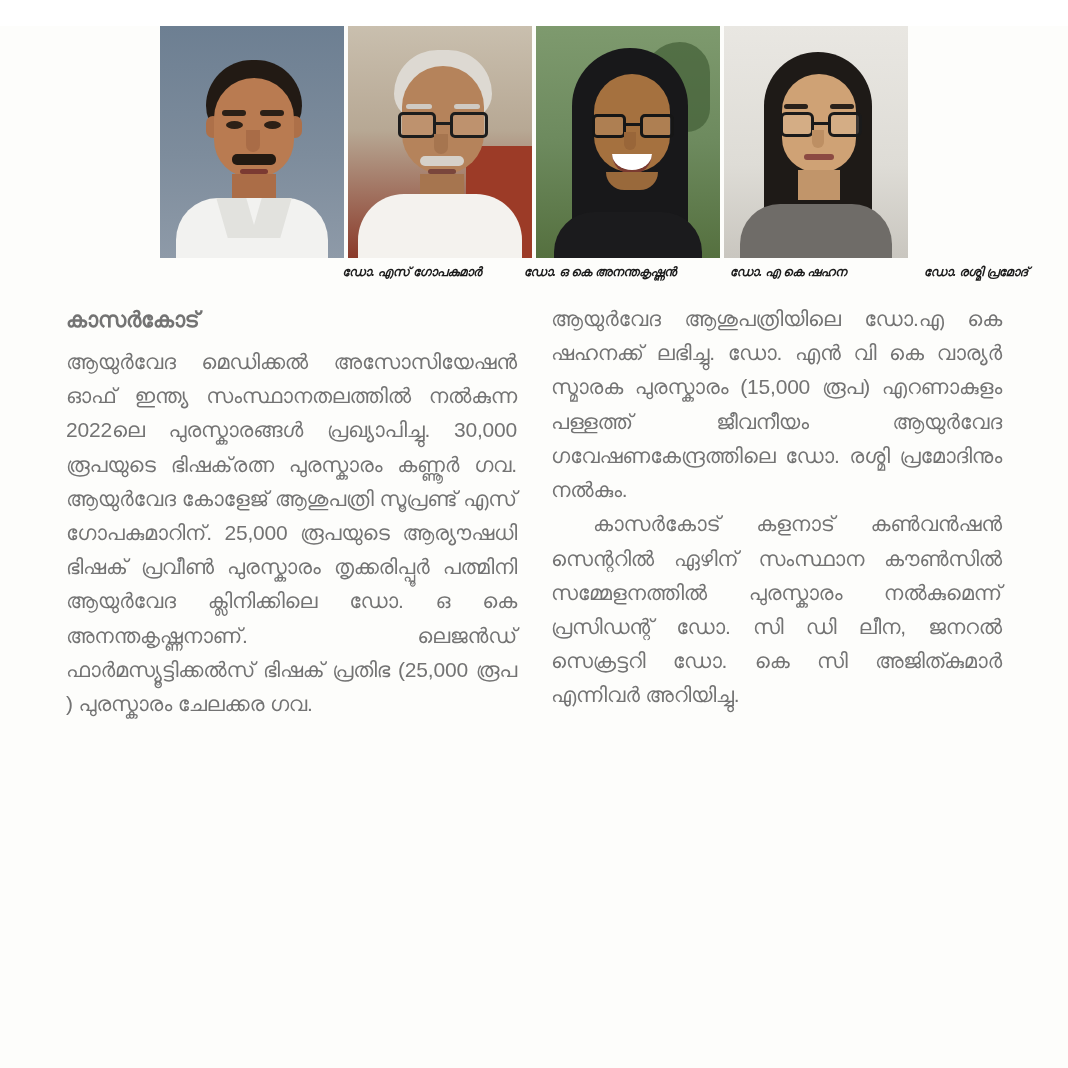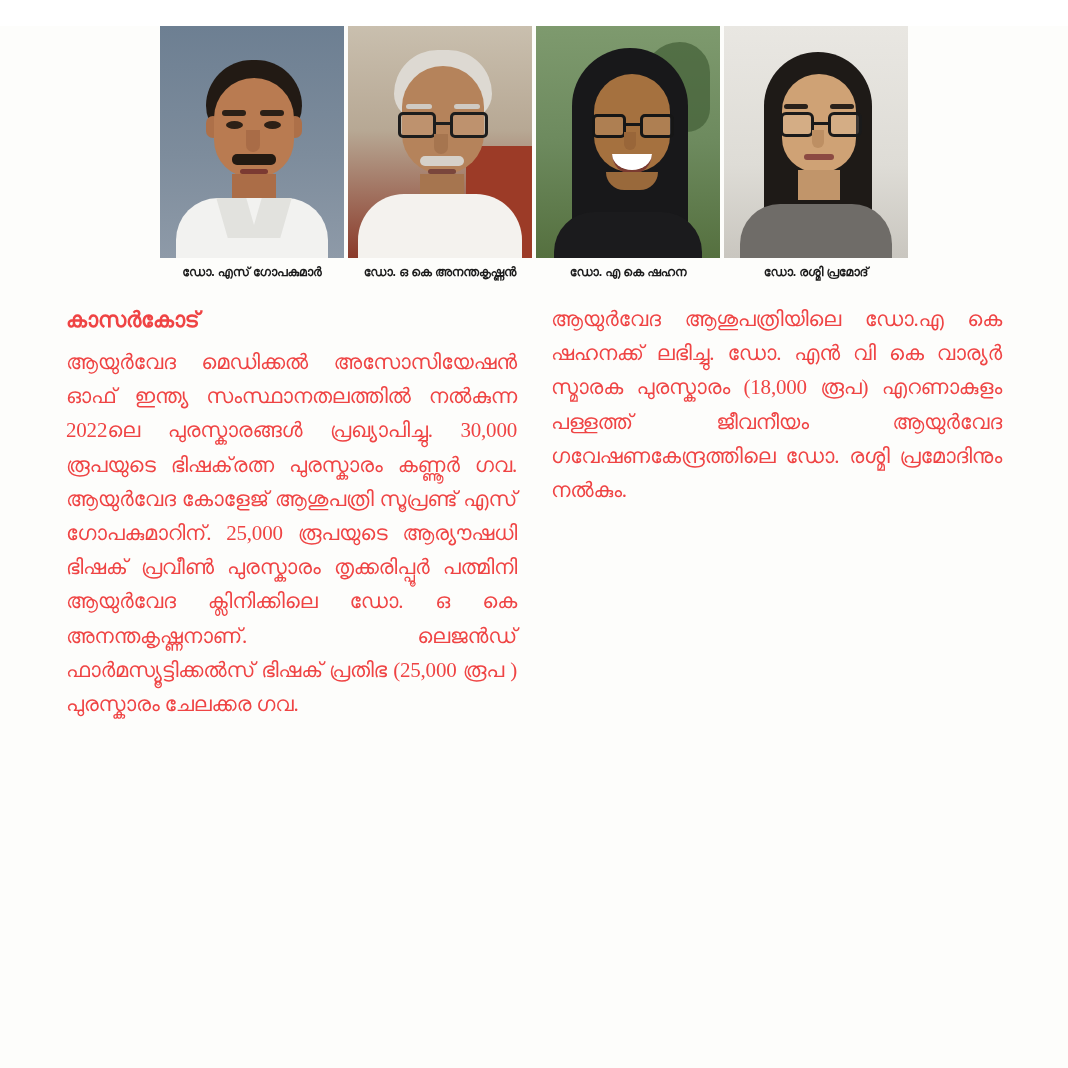--- a/index.html
+++ b/index.html
@@ -113,45 +113,45 @@
   .p4 .gr { left:50px; }
   .p4 .gbridge { position:absolute; left:36px; top:10px; width:14px; height:3px; background:#1a1a1a; }
   .p4 .brow-l { position:absolute; left:60px; top:78px; width:24px; height:5px; background:#2a211a; border-radius:3px; }
   .p4 .brow-r { position:absolute; left:106px; top:78px; width:24px; height:5px; background:#2a211a; border-radius:3px; }
   .p4 .nose { position:absolute; left:88px; top:104px; width:12px; height:18px; background:#bd8f63; border-radius:0 0 6px 6px; }
   .p4 .mouth { position:absolute; left:80px; top:128px; width:30px; height:6px; background:#8c4a42; border-radius:4px; }
   .p4 .neck { position:absolute; left:74px; top:144px; width:42px; height:30px; background:#c1956a; }
   .p4 .top { position:absolute; left:16px; top:178px; width:152px; height:58px; background:#6f6c68; border-radius:40px 40px 0 0; }
   .captions {
     display: flex;
-    justify-content: center;
+    justify-content: flex-end;
     gap: 4px;
     margin-top: 7px;
+    font-style: italic;
   }
   .caption {
     width: 184px;
     text-align: center;
     font-size: 12.5px;
     font-weight: 700;
     color: #1b1b1b;
     letter-spacing: -0.2px;
   }
   .columns {
     display: flex;
     margin: 22px 66px 0 66px;
     gap: 34px;
   }
   .col {
     flex: 1;
     font-size: 21px;
     line-height: 1.63;
-    color: #ef4444;
+    color: #737373;
     text-align: justify;
     letter-spacing: -0.2px;
-    font-family: Liberation Serif, serif;
   }
   .dateline-city {
     font-weight: 800;
     font-size: 22px;
     margin-bottom: 7px;
   }
   .para { margin: 0 0 0 0; }
   .para.indent { text-indent: 42px; }
   .spread { text-align: justify; }
 </style>
@@ -237,17 +237,18 @@
     <div class="caption">ഡോ. എ കെ ഷഹന</div>
     <div class="caption">ഡോ. രശ്മി പ്രമോദ്</div>
   </div>
 
   <div class="columns">
     <div class="col">
       <div class="dateline-city">കാസർകോട്</div>
       <div class="para spread">ആയുർവേദ മെഡിക്കൽ അസോസിയേഷൻ ഓഫ് ഇന്ത്യ സംസ്ഥാനതലത്തിൽ നൽകുന്ന 2022ലെ പുരസ്കാരങ്ങൾ പ്രഖ്യാപിച്ചു. 30,000 രൂപയുടെ ഭിഷക്‌രത്ന പുരസ്കാരം കണ്ണൂർ ഗവ. ആയുർവേദ കോളേജ് ആശുപത്രി സൂപ്രണ്ട് എസ് ഗോപകുമാറിന്. 25,000 രൂപയുടെ ആര്യൗഷധി ഭിഷക് പ്രവീൺ പുരസ്കാരം തൃക്കരിപ്പൂർ പത്മിനി ആയുർവേദ ക്ലിനിക്കിലെ ഡോ. ഒ കെ അനന്തകൃഷ്ണനാണ്. ലെജൻഡ് ഫാർമസ്യൂട്ടിക്കൽസ് ഭിഷക് പ്രതിഭ (25,000 രൂപ ) പുരസ്കാരം ചേലക്കര ഗവ.</div>
     </div>
     <div class="col">
-      <div class="para spread">ആയുർവേദ ആശുപത്രിയിലെ ഡോ.എ കെ ഷഹനക്ക് ലഭിച്ചു. ഡോ. എൻ വി കെ വാര്യർ സ്മാരക പുരസ്കാരം (18,000 രൂപ) എറണാകുളം പള്ളത്ത് ജീവനീയം ആയുർവേദ ഗവേഷണകേന്ദ്രത്തിലെ ഡോ. രശ്മി പ്രമോദിനും നൽകും.</div>
+      <div class="para spread">ആയുർവേദ ആശുപത്രിയിലെ ഡോ.എ കെ ഷഹനക്ക് ലഭിച്ചു. ഡോ. എൻ വി കെ വാര്യർ സ്മാരക പുരസ്കാരം (15,000 രൂപ) എറണാകുളം പള്ളത്ത് ജീവനീയം ആയുർവേദ ഗവേഷണകേന്ദ്രത്തിലെ ഡോ. രശ്മി പ്രമോദിനും നൽകും.</div>
+      <div class="para indent spread">കാസർകോട് കളനാട് കൺവൻഷൻ സെന്ററിൽ ഏഴിന് സംസ്ഥാന കൗൺസിൽ സമ്മേളനത്തിൽ പുരസ്കാരം നൽകുമെന്ന് പ്രസിഡന്റ് ഡോ. സി ഡി ലീന, ജനറൽ സെക്രട്ടറി ഡോ. കെ സി അജിത്കുമാർ എന്നിവർ അറിയിച്ചു.</div>
     </div>
   </div>
 
 </div>
 
 </body></html>

